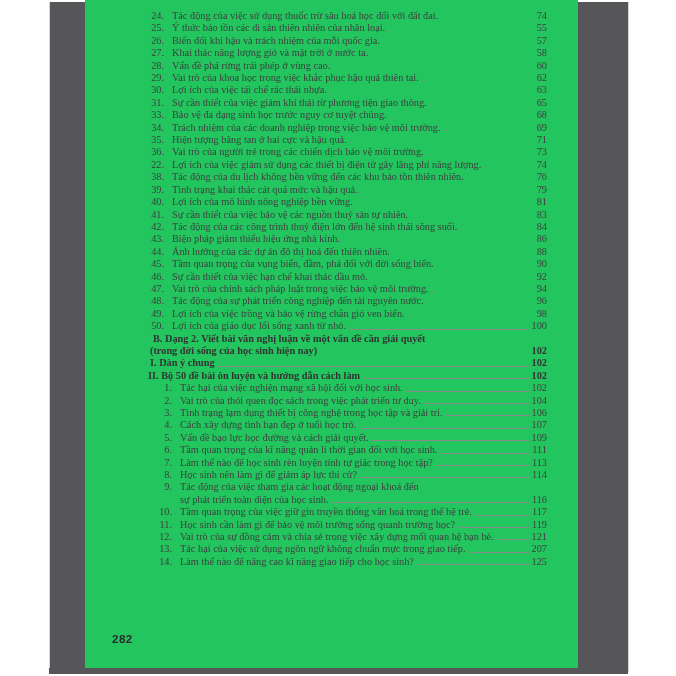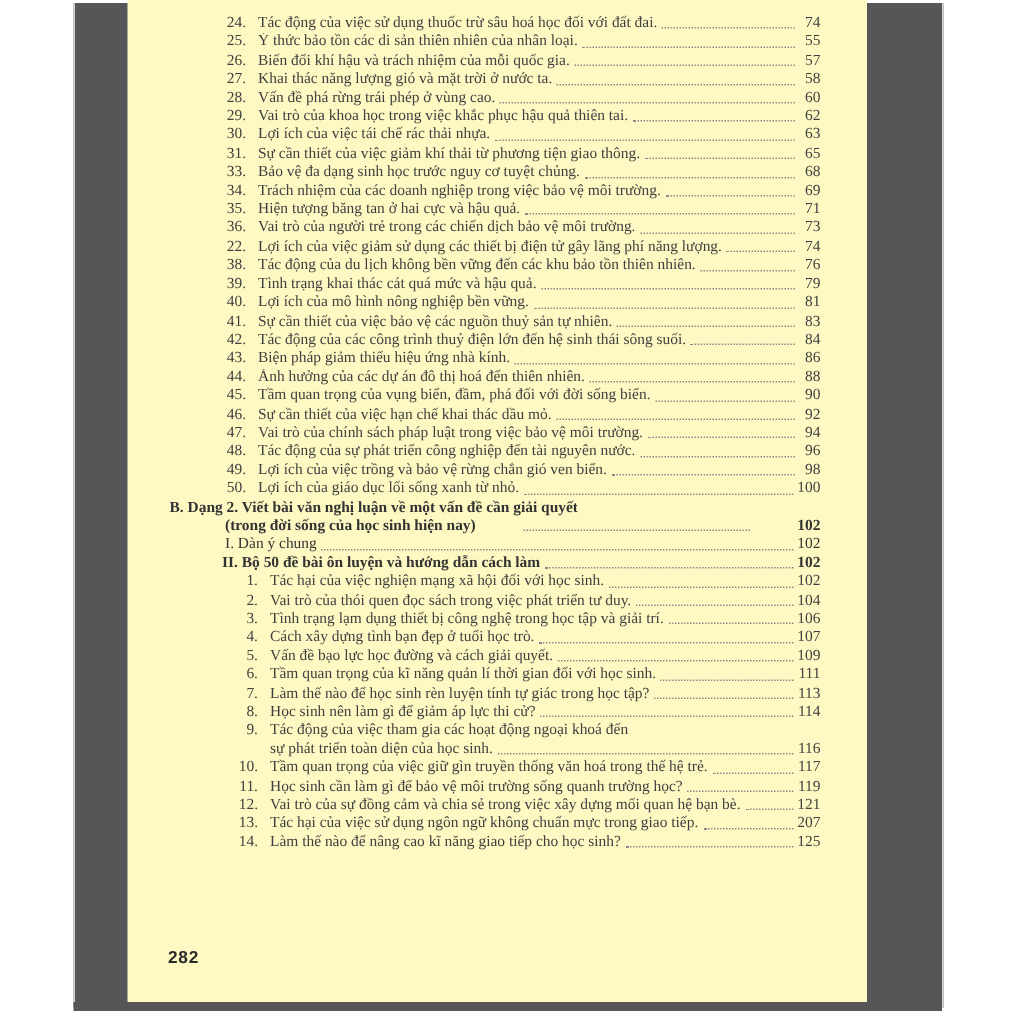--- a/index.html
+++ b/index.html
@@ -36,23 +36,23 @@
   }
   .num{
     flex:none;
     text-align:right;
     padding-right:8px;
     box-sizing:border-box;
   }
   .a-item .num{ width:87px; }
   .b-item .num{ width:95px; }
   .txt{ white-space:nowrap; overflow:hidden; flex:none; }
-  .hb1{ padding-left:28px; font-weight:bold; color:#333333; }
+  .hb1{ padding-left:68px; font-weight:bold; color:#333333; }
   .hb2{ padding-left:65px; font-weight:bold; color:#333333;gap:29px; }
-  .hi{ padding-left:65px; font-weight:normal; color:#333333;justify-content:center; }
+  .hi{ padding-left:65px; font-weight:bold; color:#333333;justify-content:center; }
   .hii{ padding-left:63px; font-weight:bold; color:#333333; }
   .cont{ padding-left:95px; }
   .leader{
     flex:1 1 auto;
     min-width:6px;
     align-self:flex-end;
     margin:0 3px 3px 3px;
     border-bottom:1px dotted #8a8a8a;
   }
   .pg{
@@ -72,21 +72,21 @@
   }
 </style>
 </head>
 <body>
 
 <div class="canvas">
   <div class="backdrop left" style="background: rgb(86, 86, 88);"></div>
   <div class="backdrop right" style="background: rgb(86, 86, 88);"></div>
   <div class="backdrop bottom" style="background: rgb(86, 86, 88);"></div>
 
-  <div class="page" style="background: #fef9c3;">
+  <div class="page" style="background: #22c55e;">
     <div class="toc" style="color: rgb(63, 63, 63);">
         <div class="row a-item">
           <span class="num">24.</span>
           <span class="txt">Tác động của việc sử dụng thuốc trừ sâu hoá học đối với đất đai.</span>
           <span class="leader"></span>
           <span class="pg">74</span>
         </div>
         <div class="row a-item">
           <span class="num">25.</span>
           <span class="txt">Ý thức bảo tồn các di sản thiên nhiên của nhân loại.</span>

